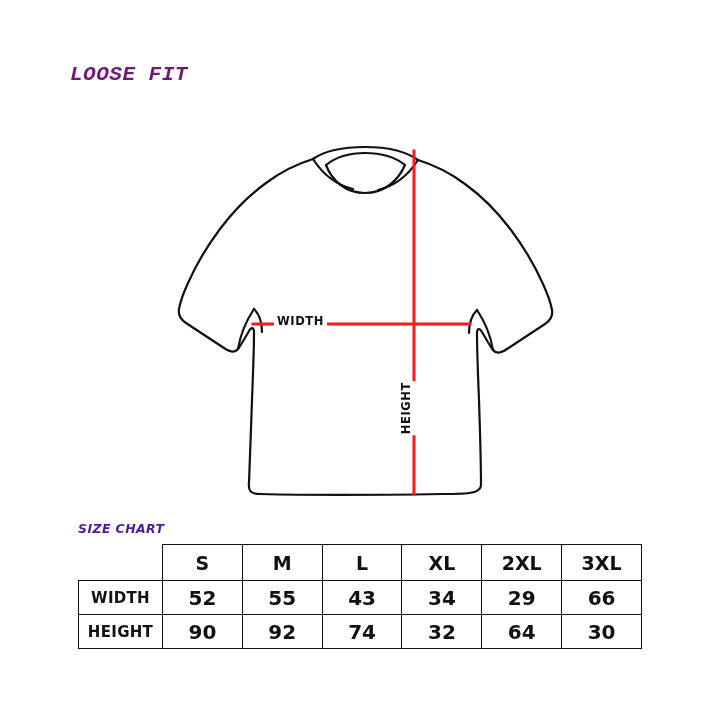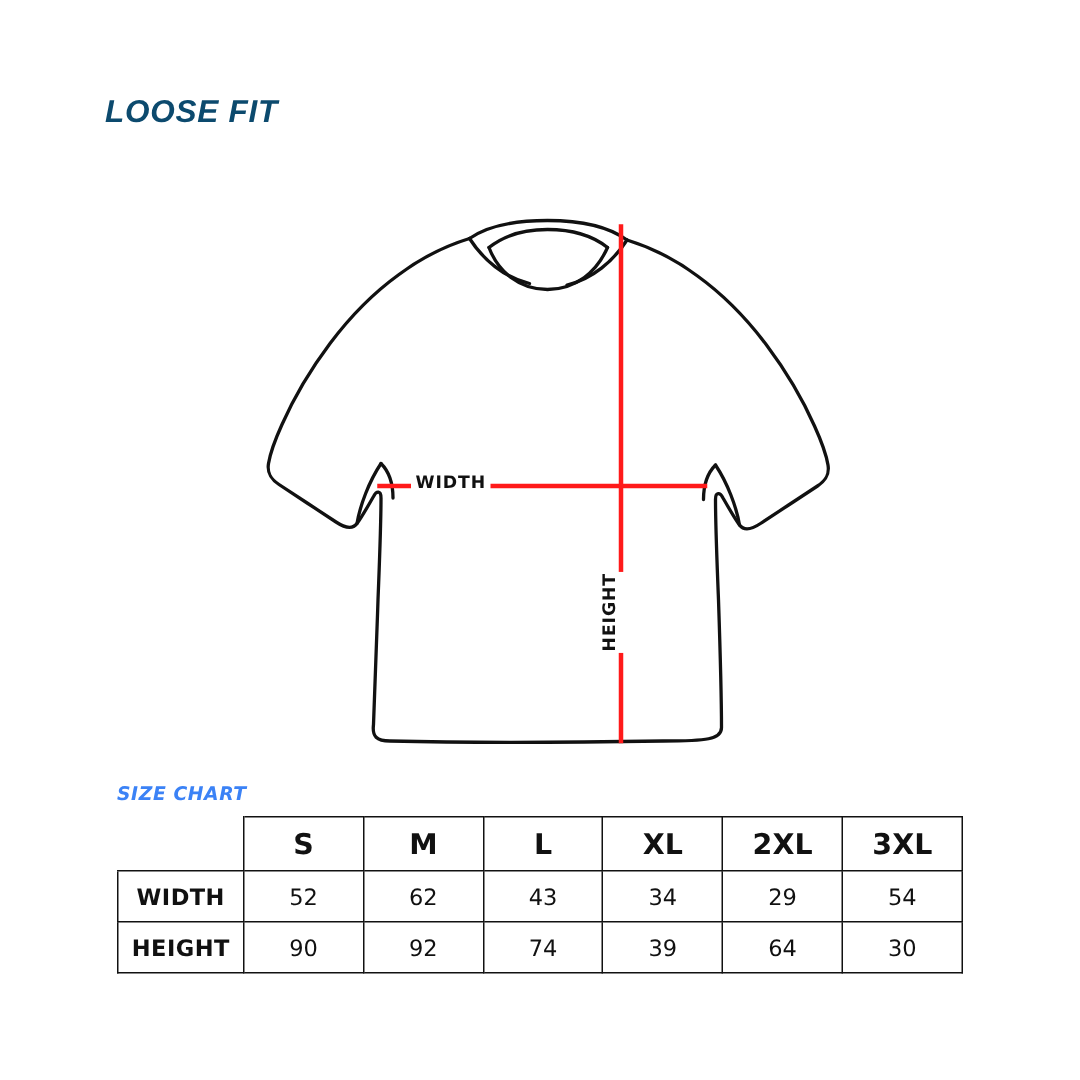--- a/index.html
+++ b/index.html
@@ -21,26 +21,26 @@
     position: absolute;
     inset: 0;
     background: #ffffff;
   }
 
   
   #title {
     position: absolute;
     left: 70px;
     top: 63px;
-    font-family: Liberation Sans, sans-serif;
+    font-family: Liberation Mono, monospace;
     font-size: 21px;
     font-weight: 700;
     font-style: italic;
     letter-spacing: 0.5px;
-    color: #0c4a6e;
+    color: #701a75;
     white-space: nowrap;
   }
 
   
   #illustration {
     position: absolute;
     left: 150px;
     top: 125px;
     width: 430px;
     height: 390px;
@@ -80,39 +80,39 @@
 
   
   #chart-caption {
     position: absolute;
     left: 78px;
     top: 521px;
     font-size: 12.5px;
     font-weight: 700;
     font-style: italic;
     letter-spacing: 0.4px;
-    color: #3b82f6;
+    color: #4c1d95;
     white-space: nowrap;
   }
 
   #size-table {
     position: absolute;
     left: 78px;
     top: 544px;
     width: 564px;
     border-collapse: collapse;
     table-layout: fixed;
   }
   #size-table td, #size-table th {
     border: 1px solid #111111;
     height: 34px;
     text-align: center;
     vertical-align: middle;
-    font-size: 15px;
-    font-weight: 400;
+    font-size: 20px;
+    font-weight: 700;
     padding: 0;
   }
   #size-table thead th {
     font-size: 19px;
     font-weight: 700;
     height: 36px;
   }
   #size-table thead th.corner {
     border-top: none;
     border-left: none;
@@ -209,31 +209,31 @@
         <th>L</th>
         <th>XL</th>
         <th>2XL</th>
         <th>3XL</th>
       </tr>
     </thead>
     <tbody>
       <tr>
         <th class="rowhead">WIDTH</th>
         <td>52</td>
-        <td>62</td>
+        <td>55</td>
         <td>43</td>
         <td>34</td>
         <td>29</td>
-        <td>54</td>
+        <td>66</td>
       </tr>
       <tr>
         <th class="rowhead">HEIGHT</th>
         <td>90</td>
         <td>92</td>
         <td>74</td>
-        <td>39</td>
+        <td>32</td>
         <td>64</td>
         <td>30</td>
       </tr>
     </tbody>
   </table>
 
 </div>
 
 </body></html>

